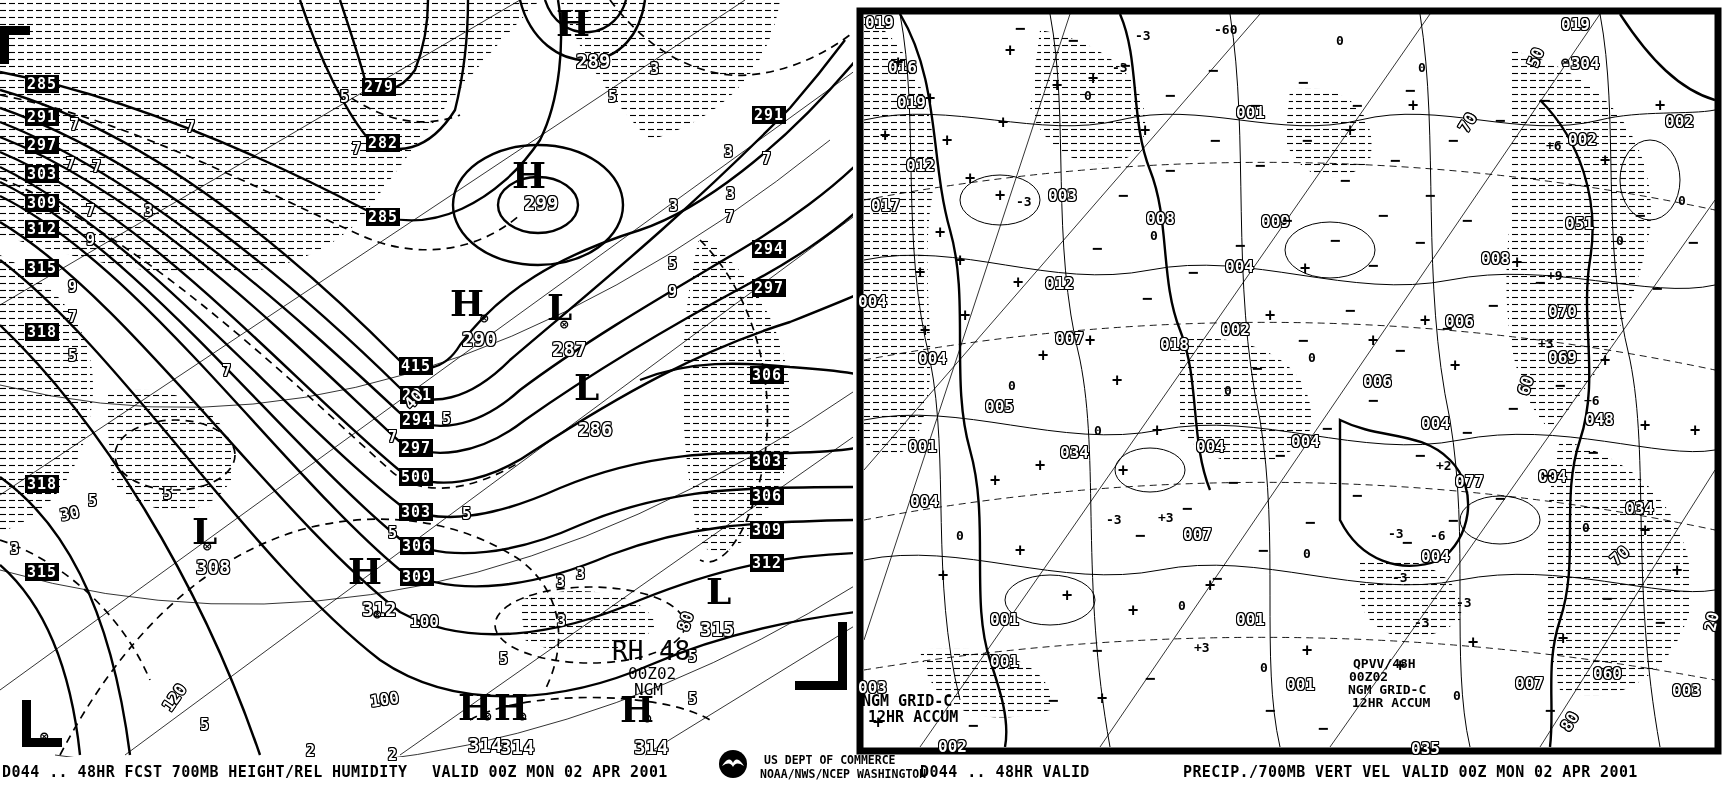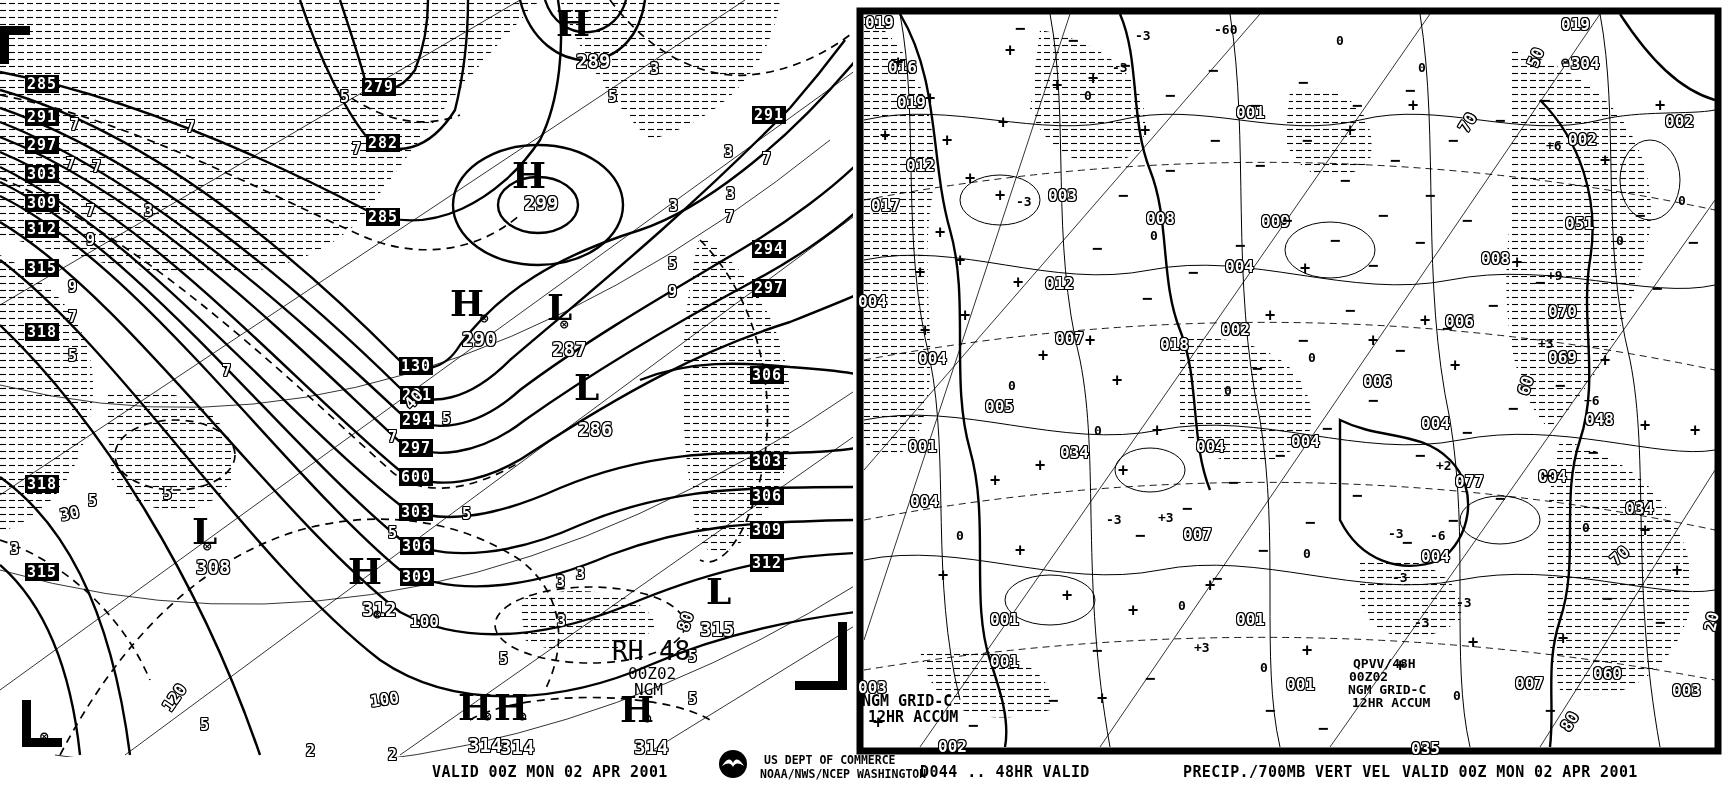--- a/index.html
+++ b/index.html
@@ -176,25 +176,25 @@
       <span class="hbox" style="left: 25px; top: 165px;">303</span>
       <span class="hbox" style="left: 25px; top: 194px;">309</span>
       <span class="hbox" style="left: 25px; top: 220px;">312</span>
       <span class="hbox" style="left: 25px; top: 259px;">315</span>
       <span class="hbox" style="left: 25px; top: 323px;">318</span>
       <span class="hbox" style="left: 25px; top: 475px;">318</span>
       <span class="hbox" style="left: 25px; top: 563px;">315</span>
       <span class="hbox" style="left: 362px; top: 78px;">279</span>
       <span class="hbox" style="left: 366px; top: 134px;">282</span>
       <span class="hbox" style="left: 366px; top: 208px;">285</span>
-      <span class="hbox" style="left: 399px; top: 357px;">130</span>
+      <span class="hbox" style="left: 399px; top: 357px;">415</span>
       <span class="hbox" style="left: 400px; top: 386px;">291</span>
       <span class="hbox" style="left: 400px; top: 411px;">294</span>
       <span class="hbox" style="left: 399px; top: 439px;">297</span>
-      <span class="hbox" style="left: 399px; top: 468px;">600</span>
+      <span class="hbox" style="left: 399px; top: 468px;">500</span>
       <span class="hbox" style="left: 399px; top: 503px;">303</span>
       <span class="hbox" style="left: 400px; top: 537px;">306</span>
       <span class="hbox" style="left: 400px; top: 568px;">309</span>
       <span class="hbox" style="left: 752px; top: 106px;">291</span>
       <span class="hbox" style="left: 752px; top: 240px;">294</span>
       <span class="hbox" style="left: 752px; top: 279px;">297</span>
       <span class="hbox" style="left: 750px; top: 366px;">306</span>
       <span class="hbox" style="left: 750px; top: 452px;">303</span>
       <span class="hbox" style="left: 750px; top: 487px;">306</span>
       <span class="hbox" style="left: 750px; top: 521px;">309</span>
@@ -486,20 +486,21 @@
   <div class="ann-sm" style="left:634px;top:680px;">NGM</div>
 
   <div class="ann-b" style="left:862px;top:694px;">NGM GRID-C</div>
   <div class="ann-b" style="left:868px;top:710px;">12HR ACCUM</div>
 
   <div class="ann-c" style="left:1353px;top:657px;">QPVV/48H</div>
   <div class="ann-c" style="left:1349px;top:670px;">00Z02</div>
   <div class="ann-c" style="left:1348px;top:683px;">NGM GRID-C</div>
   <div class="ann-c" style="left:1352px;top:696px;">12HR ACCUM</div>
 
+  <div class="cap" style="left:2px;top:763px;">D044 .. 48HR FCST 700MB HEIGHT/REL HUMIDITY</div>
   <div class="cap" style="left:432px;top:763px;">VALID 00Z MON 02 APR 2001</div>
 
   <span style="position:absolute;left:718px;top:749px;">
     <svg width="30" height="30" viewBox="0 0 30 30">
       <circle cx="15" cy="15" r="14" fill="#000"></circle>
       <path d="M4,17 C9,9 13,9 15,14 C17,9 21,9 26,17 C20,13 17,14 15,18 C13,14 10,13 4,17 Z" fill="#fff"></path>
     </svg>
   </span>
   <div class="agency" style="left:764px;top:753px;">US DEPT OF COMMERCE</div>
   <div class="agency" style="left:760px;top:767px;">NOAA/NWS/NCEP WASHINGTON</div>

